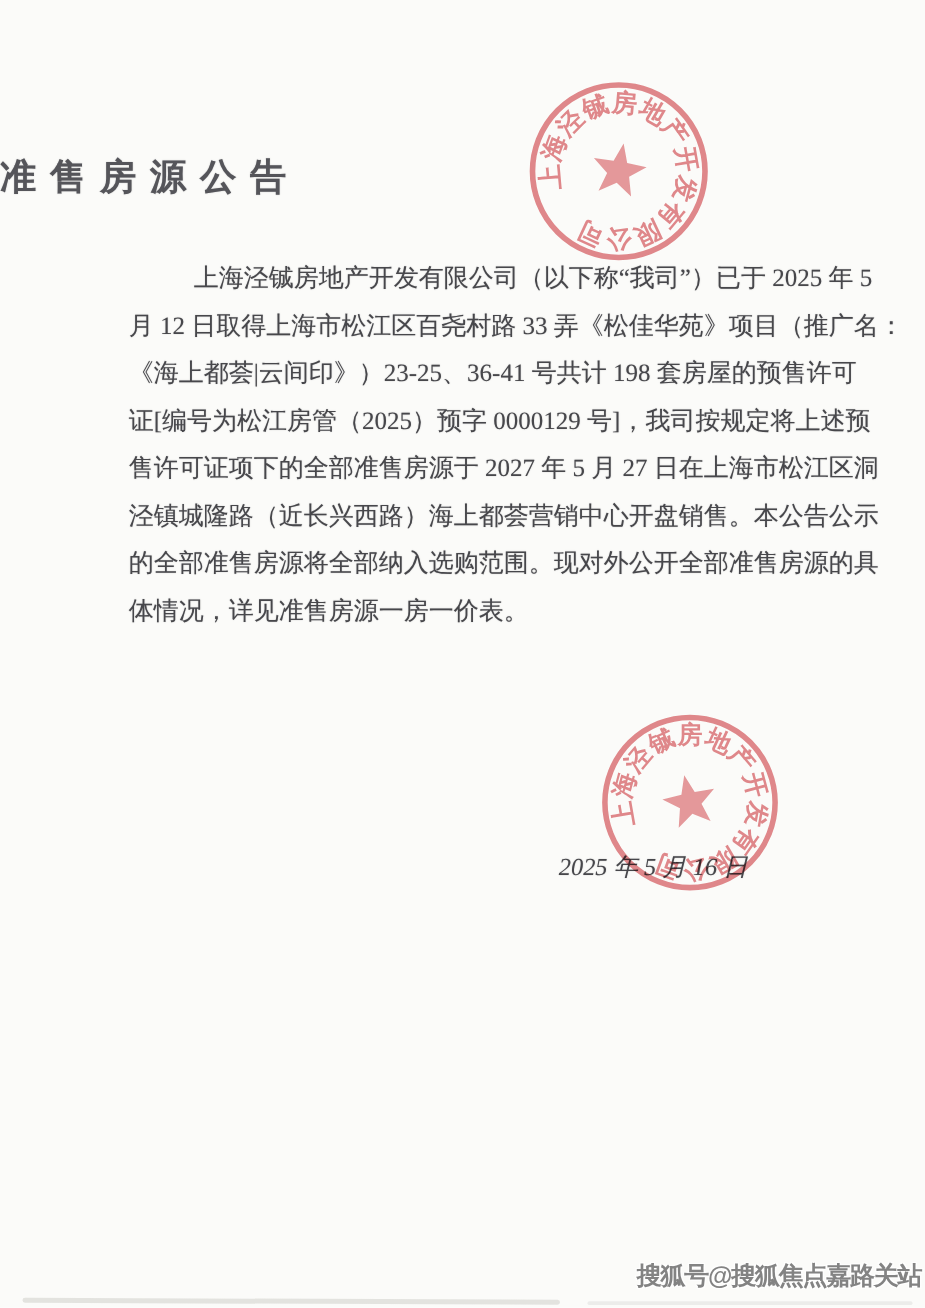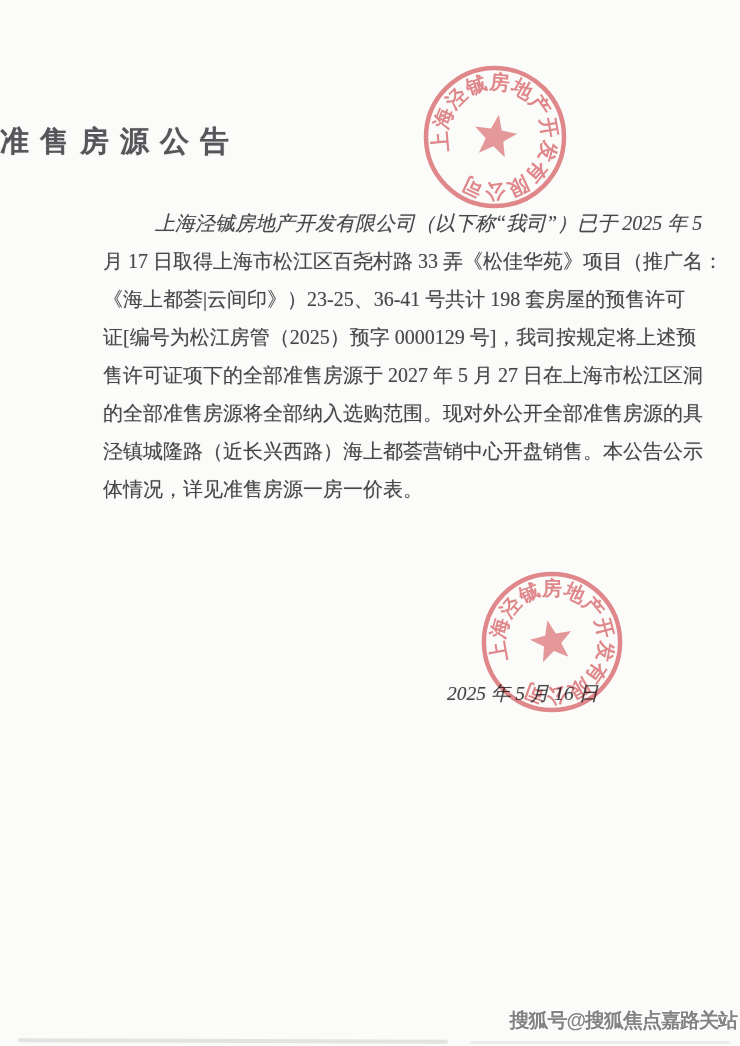--- a/index.html
+++ b/index.html
@@ -22,21 +22,21 @@
 
   .body-text{
     position:absolute;left:103px;top:204px;width:538px;
     font-size:20px;color:#47474b;
     text-shadow:0 0 1px rgba(70,70,75,.4);
   }
   .bline{
     height:38px;line-height:38px;white-space:nowrap;
     text-align:justify;text-align-last:justify;
   }
-  .bline.indent{padding-left:52px;font-style:italic;}
+  .bline.indent{padding-left:52px;}
   .bline.last{text-align-last:left;}
 
   .signature{
     position:absolute;left:401px;top:644px;
     font-size:19.5px;color:#47474b;letter-spacing:-1px;
     text-shadow:0 0 1px rgba(70,70,75,.4);
     white-space:nowrap;
   }
   .docdate{
     position:absolute;left:447px;top:680px;
@@ -105,26 +105,26 @@
           <text x="100" y="36" text-anchor="middle" transform="rotate(75 100 100)">有</text>
           <text x="100" y="36" text-anchor="middle" transform="rotate(100 100 100)">限</text>
           <text x="100" y="36" text-anchor="middle" transform="rotate(125 100 100)">公</text>
           <text x="100" y="36" text-anchor="middle" transform="rotate(150 100 100)">司</text>
         </g>
     </svg>
   </div>
 
   <div class="body-text">
     <div class="bline indent">上海泾铖房地产开发有限公司（以下称“我司”）已于 2025 年 5</div>
-    <div class="bline">月 17 日取得上海市松江区百尧村路 33 弄《松佳华苑》项目（推广名：</div>
+    <div class="bline">月 12 日取得上海市松江区百尧村路 33 弄《松佳华苑》项目（推广名：</div>
     <div class="bline">《海上都荟|云间印》）23-25、36-41 号共计 198 套房屋的预售许可</div>
     <div class="bline">证[编号为松江房管（2025）预字 0000129 号]，我司按规定将上述预</div>
     <div class="bline">售许可证项下的全部准售房源于 2027 年 5 月 27 日在上海市松江区洞</div>
+    <div class="bline">泾镇城隆路（近长兴西路）海上都荟营销中心开盘销售。本公告公示</div>
     <div class="bline">的全部准售房源将全部纳入选购范围。现对外公开全部准售房源的具</div>
-    <div class="bline">泾镇城隆路（近长兴西路）海上都荟营销中心开盘销售。本公告公示</div>
     <div class="bline last">体情况，详见准售房源一房一价表。</div>
   </div>
 
   <div class="docdate">2025 年 5 月 16 日</div>
 
   <div class="stamp stamp-bottom" style="color: rgb(220, 107, 112);">
     <svg viewBox="0 0 200 200">
       <circle cx="100" cy="100" r="92" fill="none" stroke="currentColor" stroke-width="6"></circle>
       <polygon transform="rotate(-12 100 100)" fill="currentColor" fill-opacity="0.85" points="100,70 107.35,89.89 128.53,90.73 111.89,103.86 117.63,124.27 100,112.5 82.37,124.27 88.11,103.86 71.47,90.73 92.65,89.89"></polygon>
       <g transform="rotate(50 100 100)">

